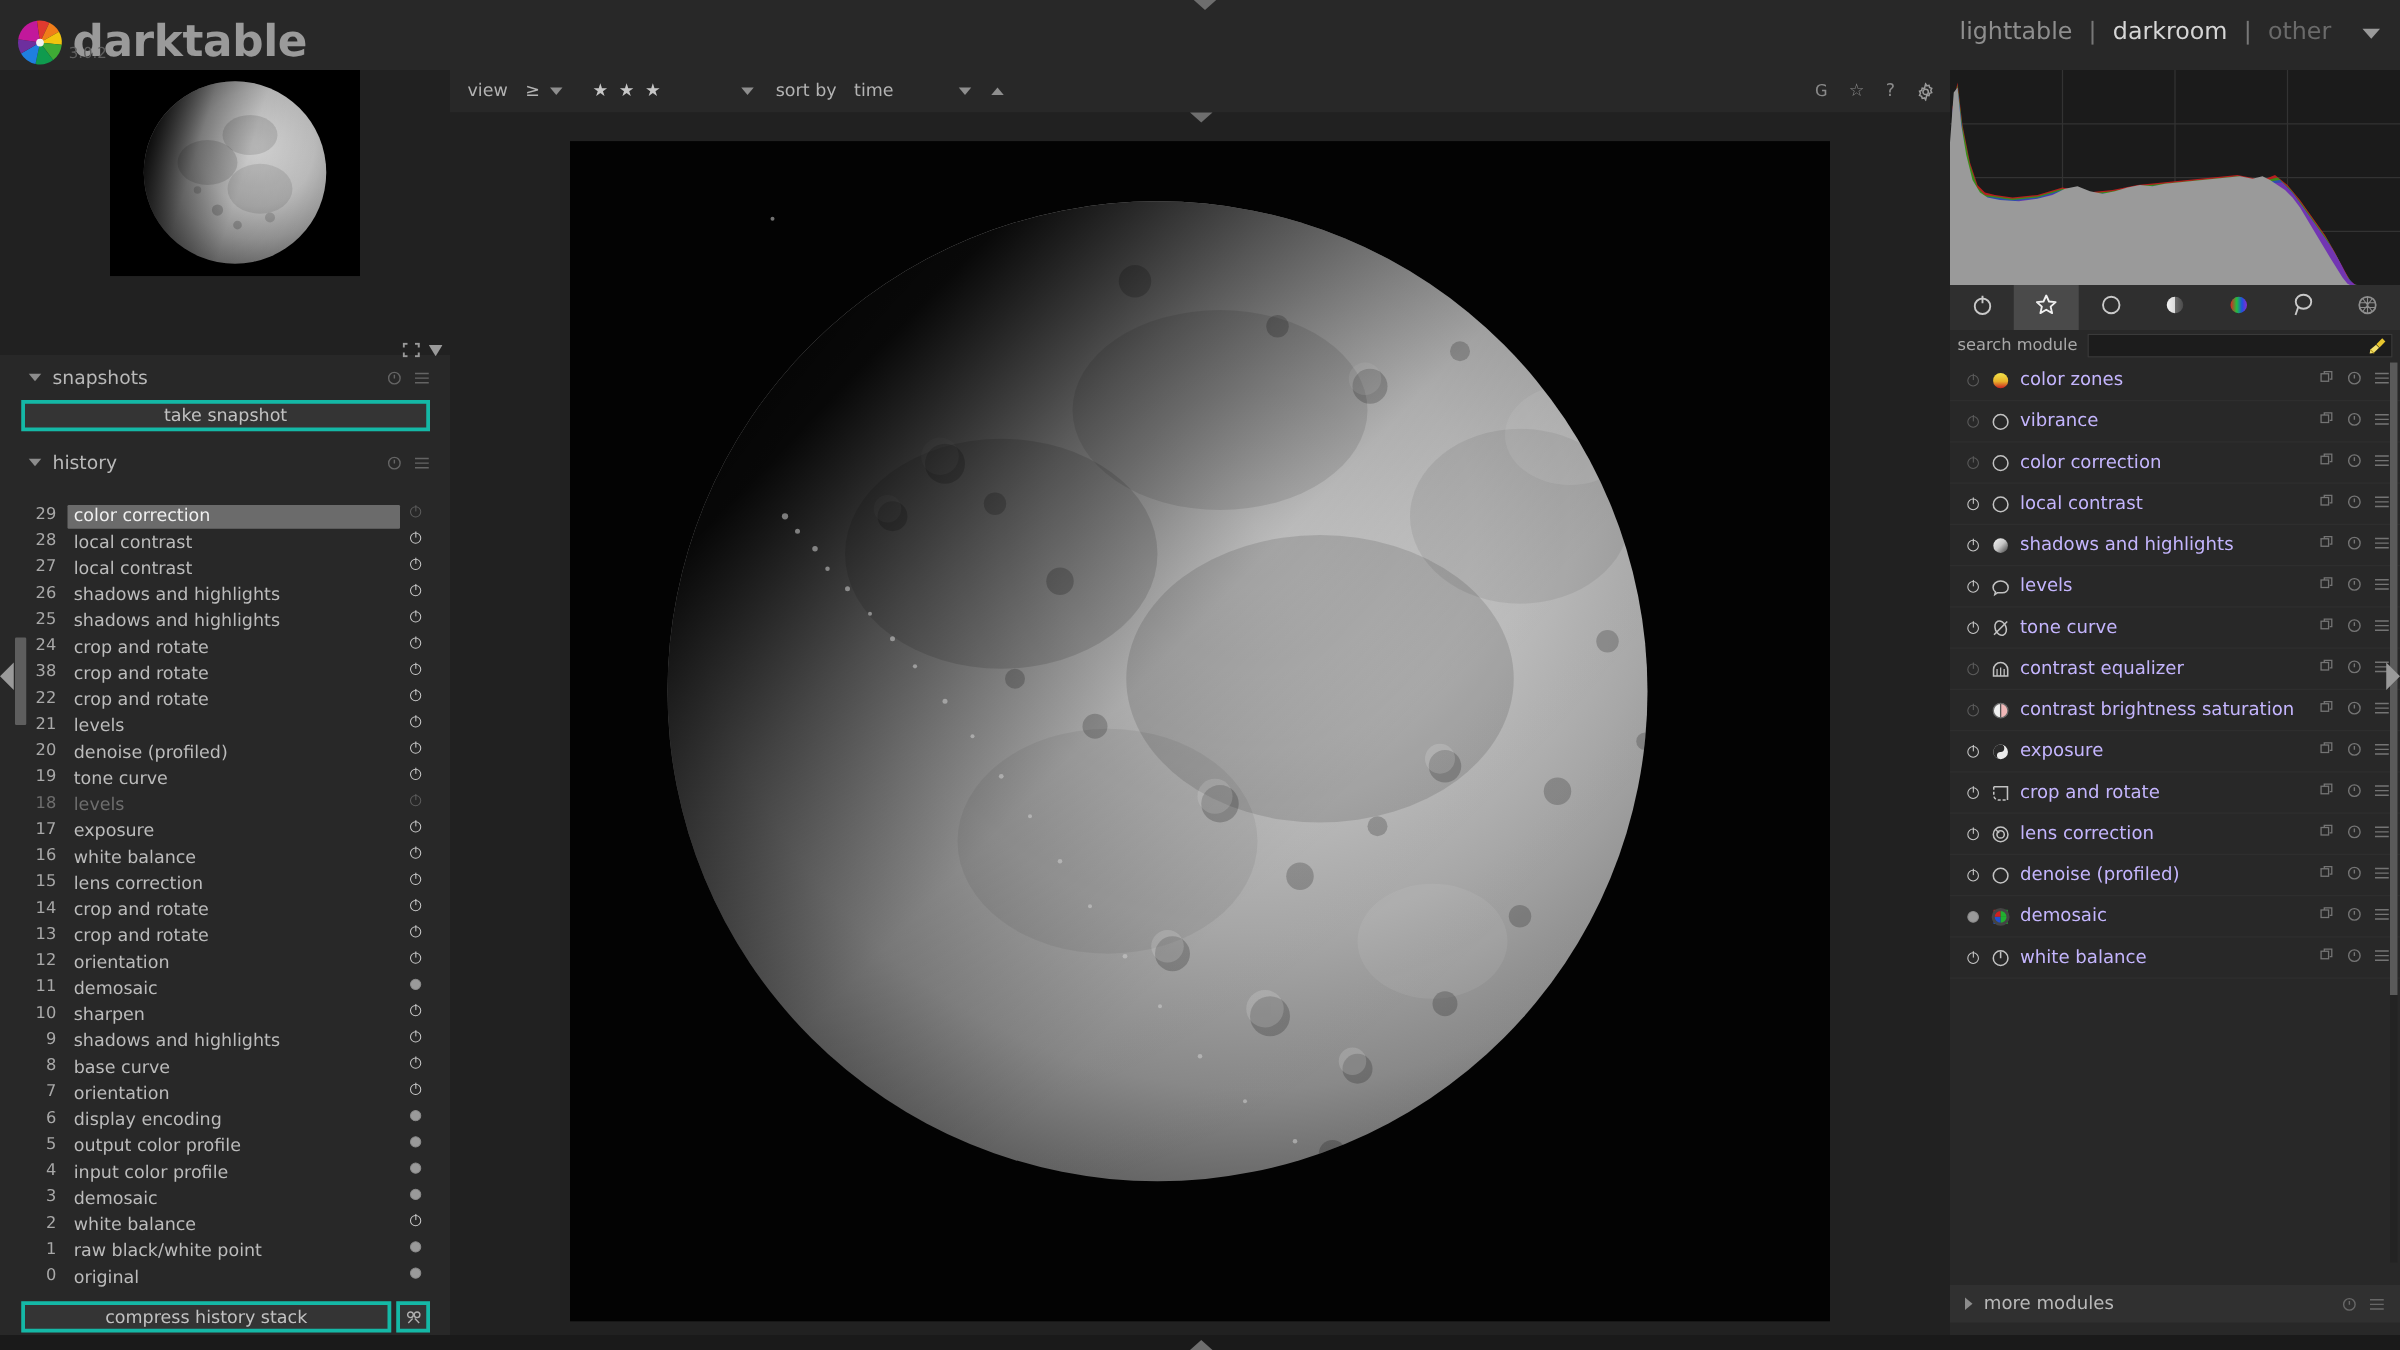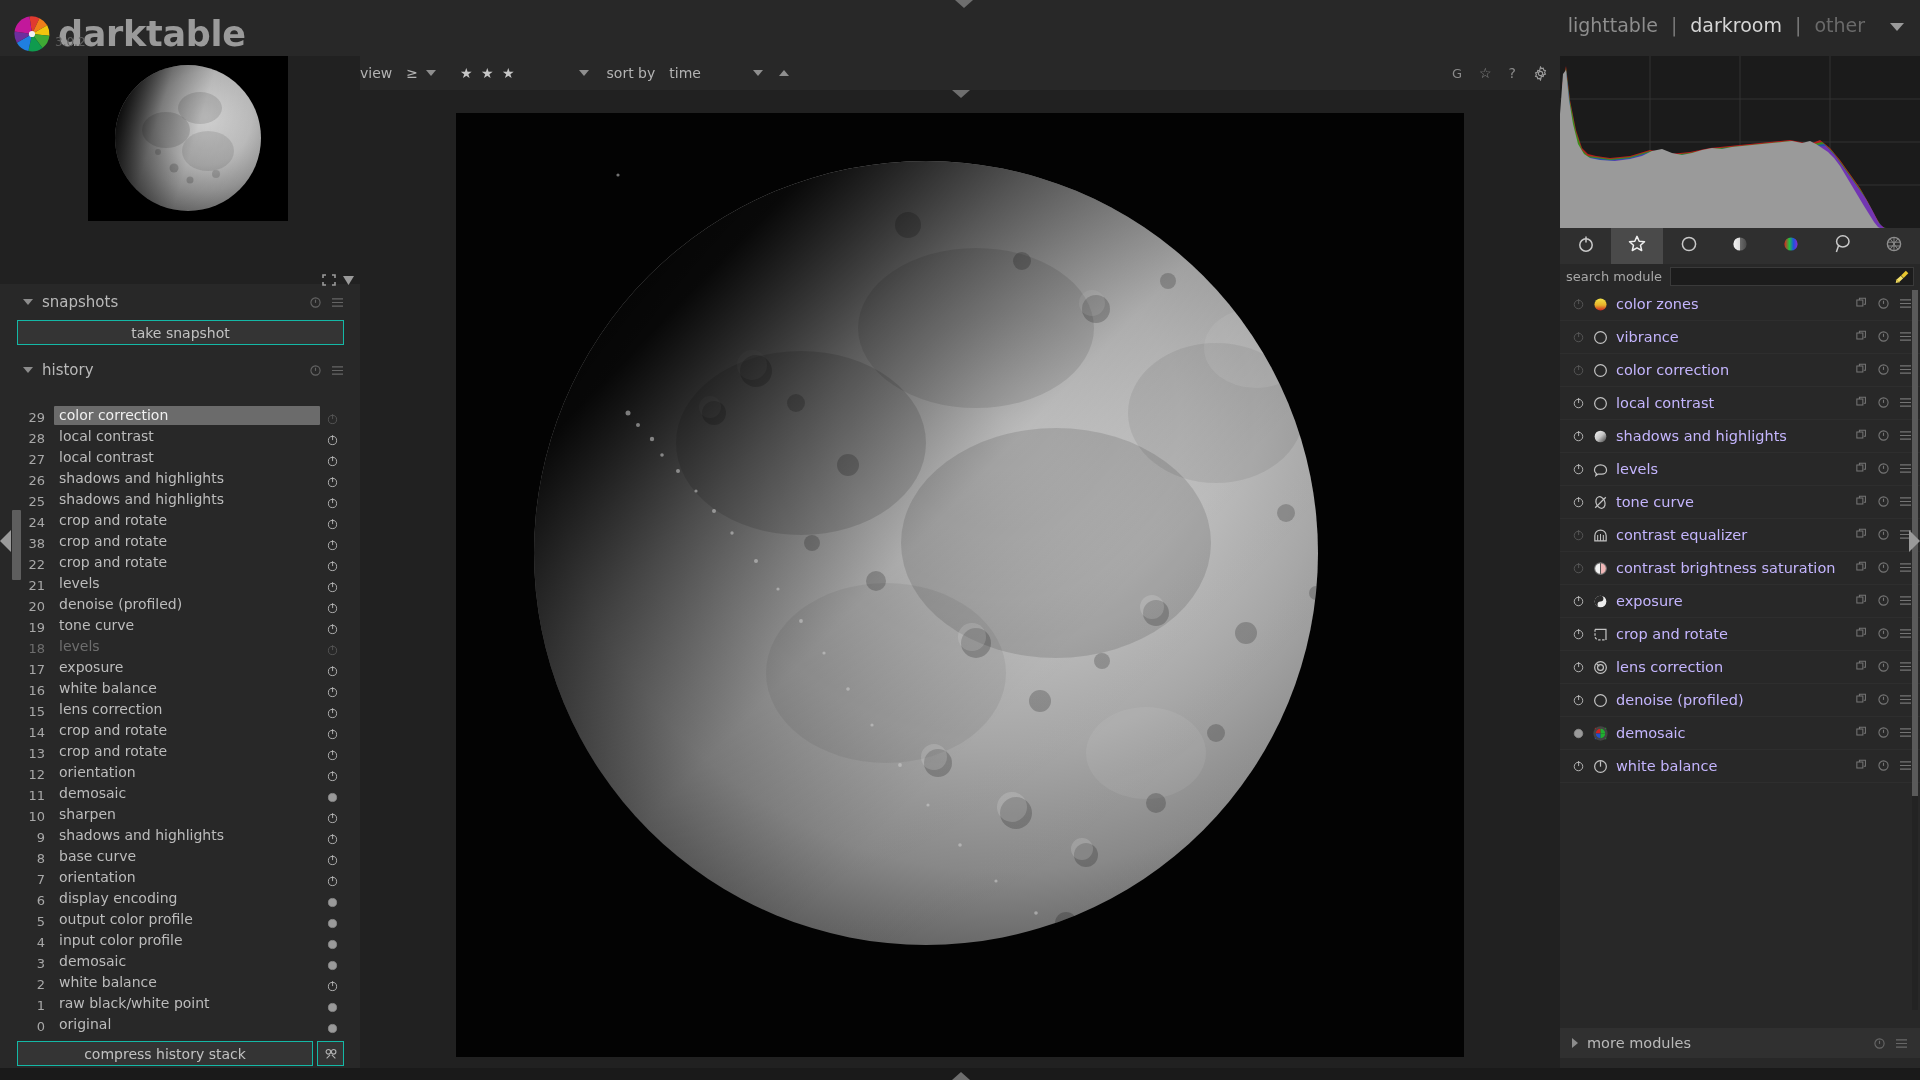--- a/index.html
+++ b/index.html
@@ -83,27 +83,27 @@
     height:28px; display:flex; align-items:center; gap:9px;
     font-size:15px; color:#b9b9b9;
   }
   .sect-head .tri {
     width:0;height:0;border-left:5px solid transparent;border-right:5px solid transparent;
     border-top:6px solid #8c8c8c; margin-left:6px;
   }
   .sect-head .hdr-icons { margin-left:auto; display:flex; gap:10px; align-items:center; }
 
   .btn-wide {
-    height:25px; background:#343434; border:1px solid #14b8a6;
+    height:25px; background:#343434; border:3px solid #14b8a6;
     display:flex; align-items:center; justify-content:center;
     font-size:14px; color:#c2c2c2;
   }
 
   .hist-row {
-    height:21px; display:flex; align-items:flex-end;
+    height:21px; display:flex; align-items:flex-start;
     font-size:14px; color:#bcbcbc; padding-left:0;
   }
   .hist-num {
     width:28px; text-align:right; margin-right:9px;
     font-size:13px; color:#a8a8a8;
   }
   .hist-label {
     flex:1; padding-left:5px; line-height:19px; height:19px;
   }
   .hist-row.sel .hist-label {
@@ -611,21 +611,21 @@
         
         
         
       </div>
     </div>
 
   </div>
 
   <div class="center">
     <div class="ctoolbar">
-      <span style="">view</span>
+      <span style="margin-left:14px;">view</span>
       <span style="margin-left:14px;">≥</span>
       <span class="tb-caret" style="margin-left:8px;"></span>
       <span style="margin-left:24px; letter-spacing:2px; color:#c6c6c6;">★ ★ ★</span>
       <span class="tb-caret" style="margin-left:62px;"></span>
       <span style="margin-left:18px;">sort by</span>
       <span style="margin-left:14px;">time</span>
       <span class="tb-caret" style="margin-left:52px;"></span>
       <span class="tb-caret up" style="margin-left:16px;"></span>
 
       <span style="margin-left:auto; display:flex; align-items:center; gap:17px; padding-right:12px;">

